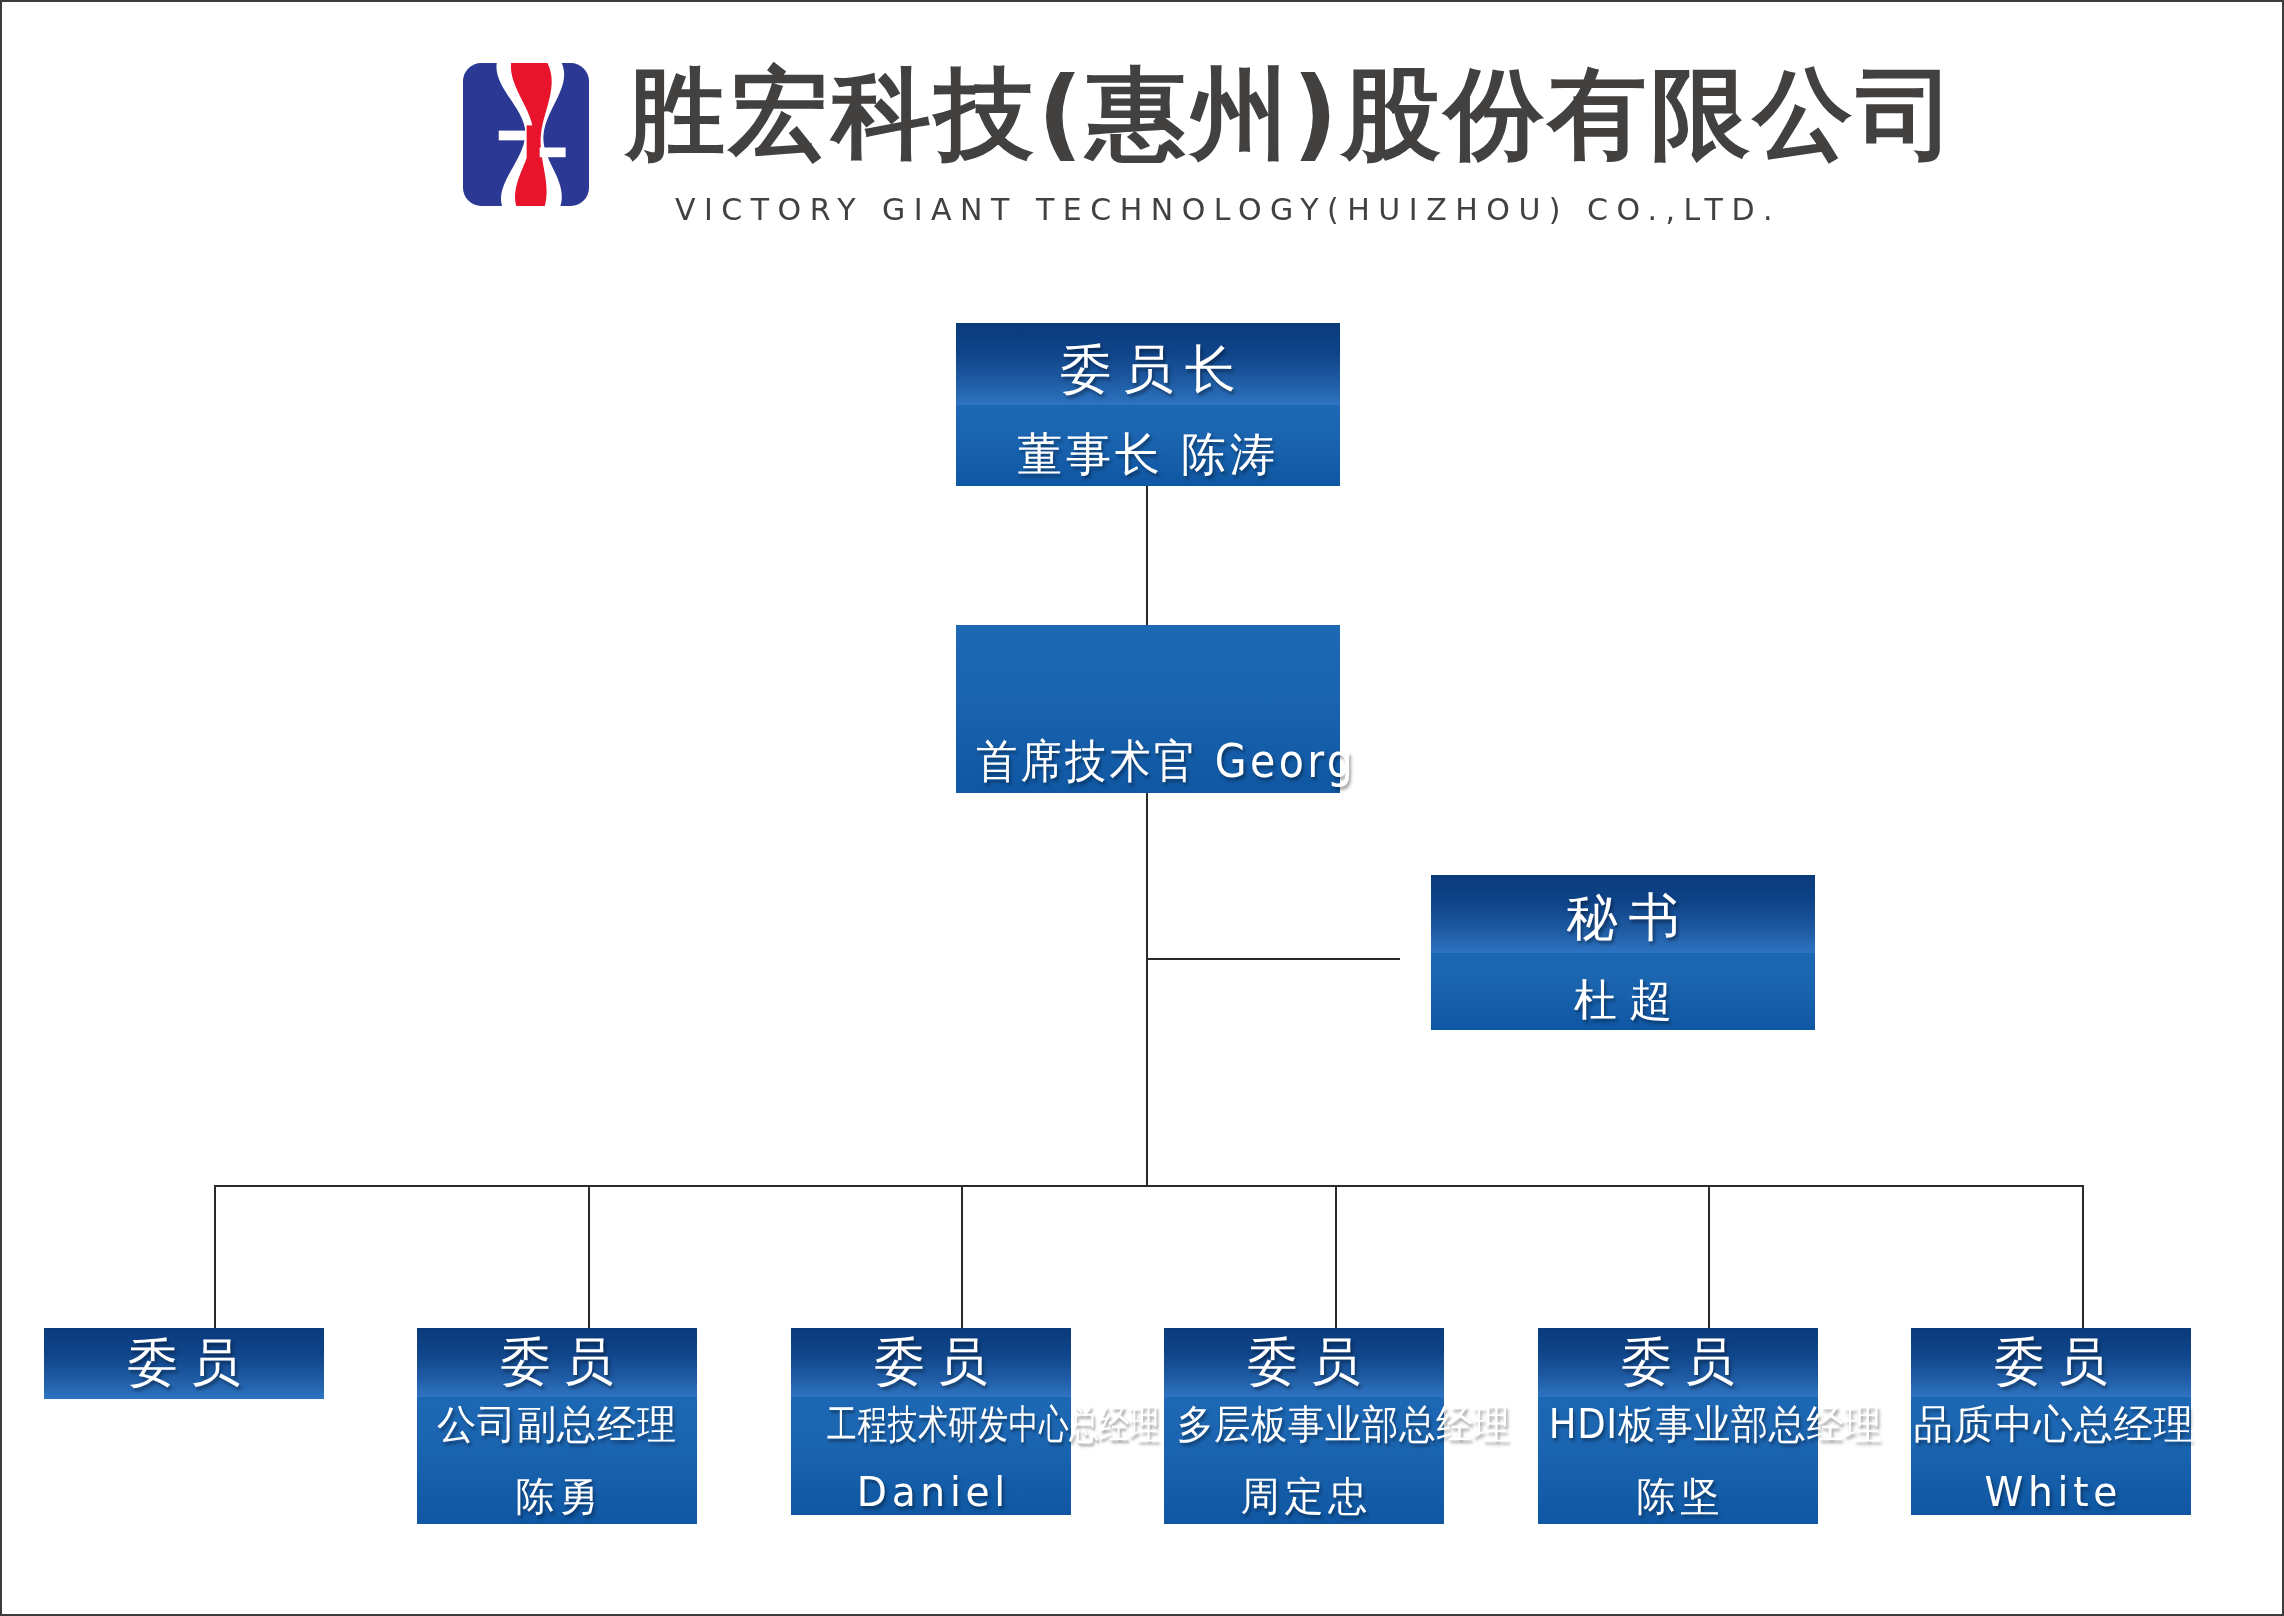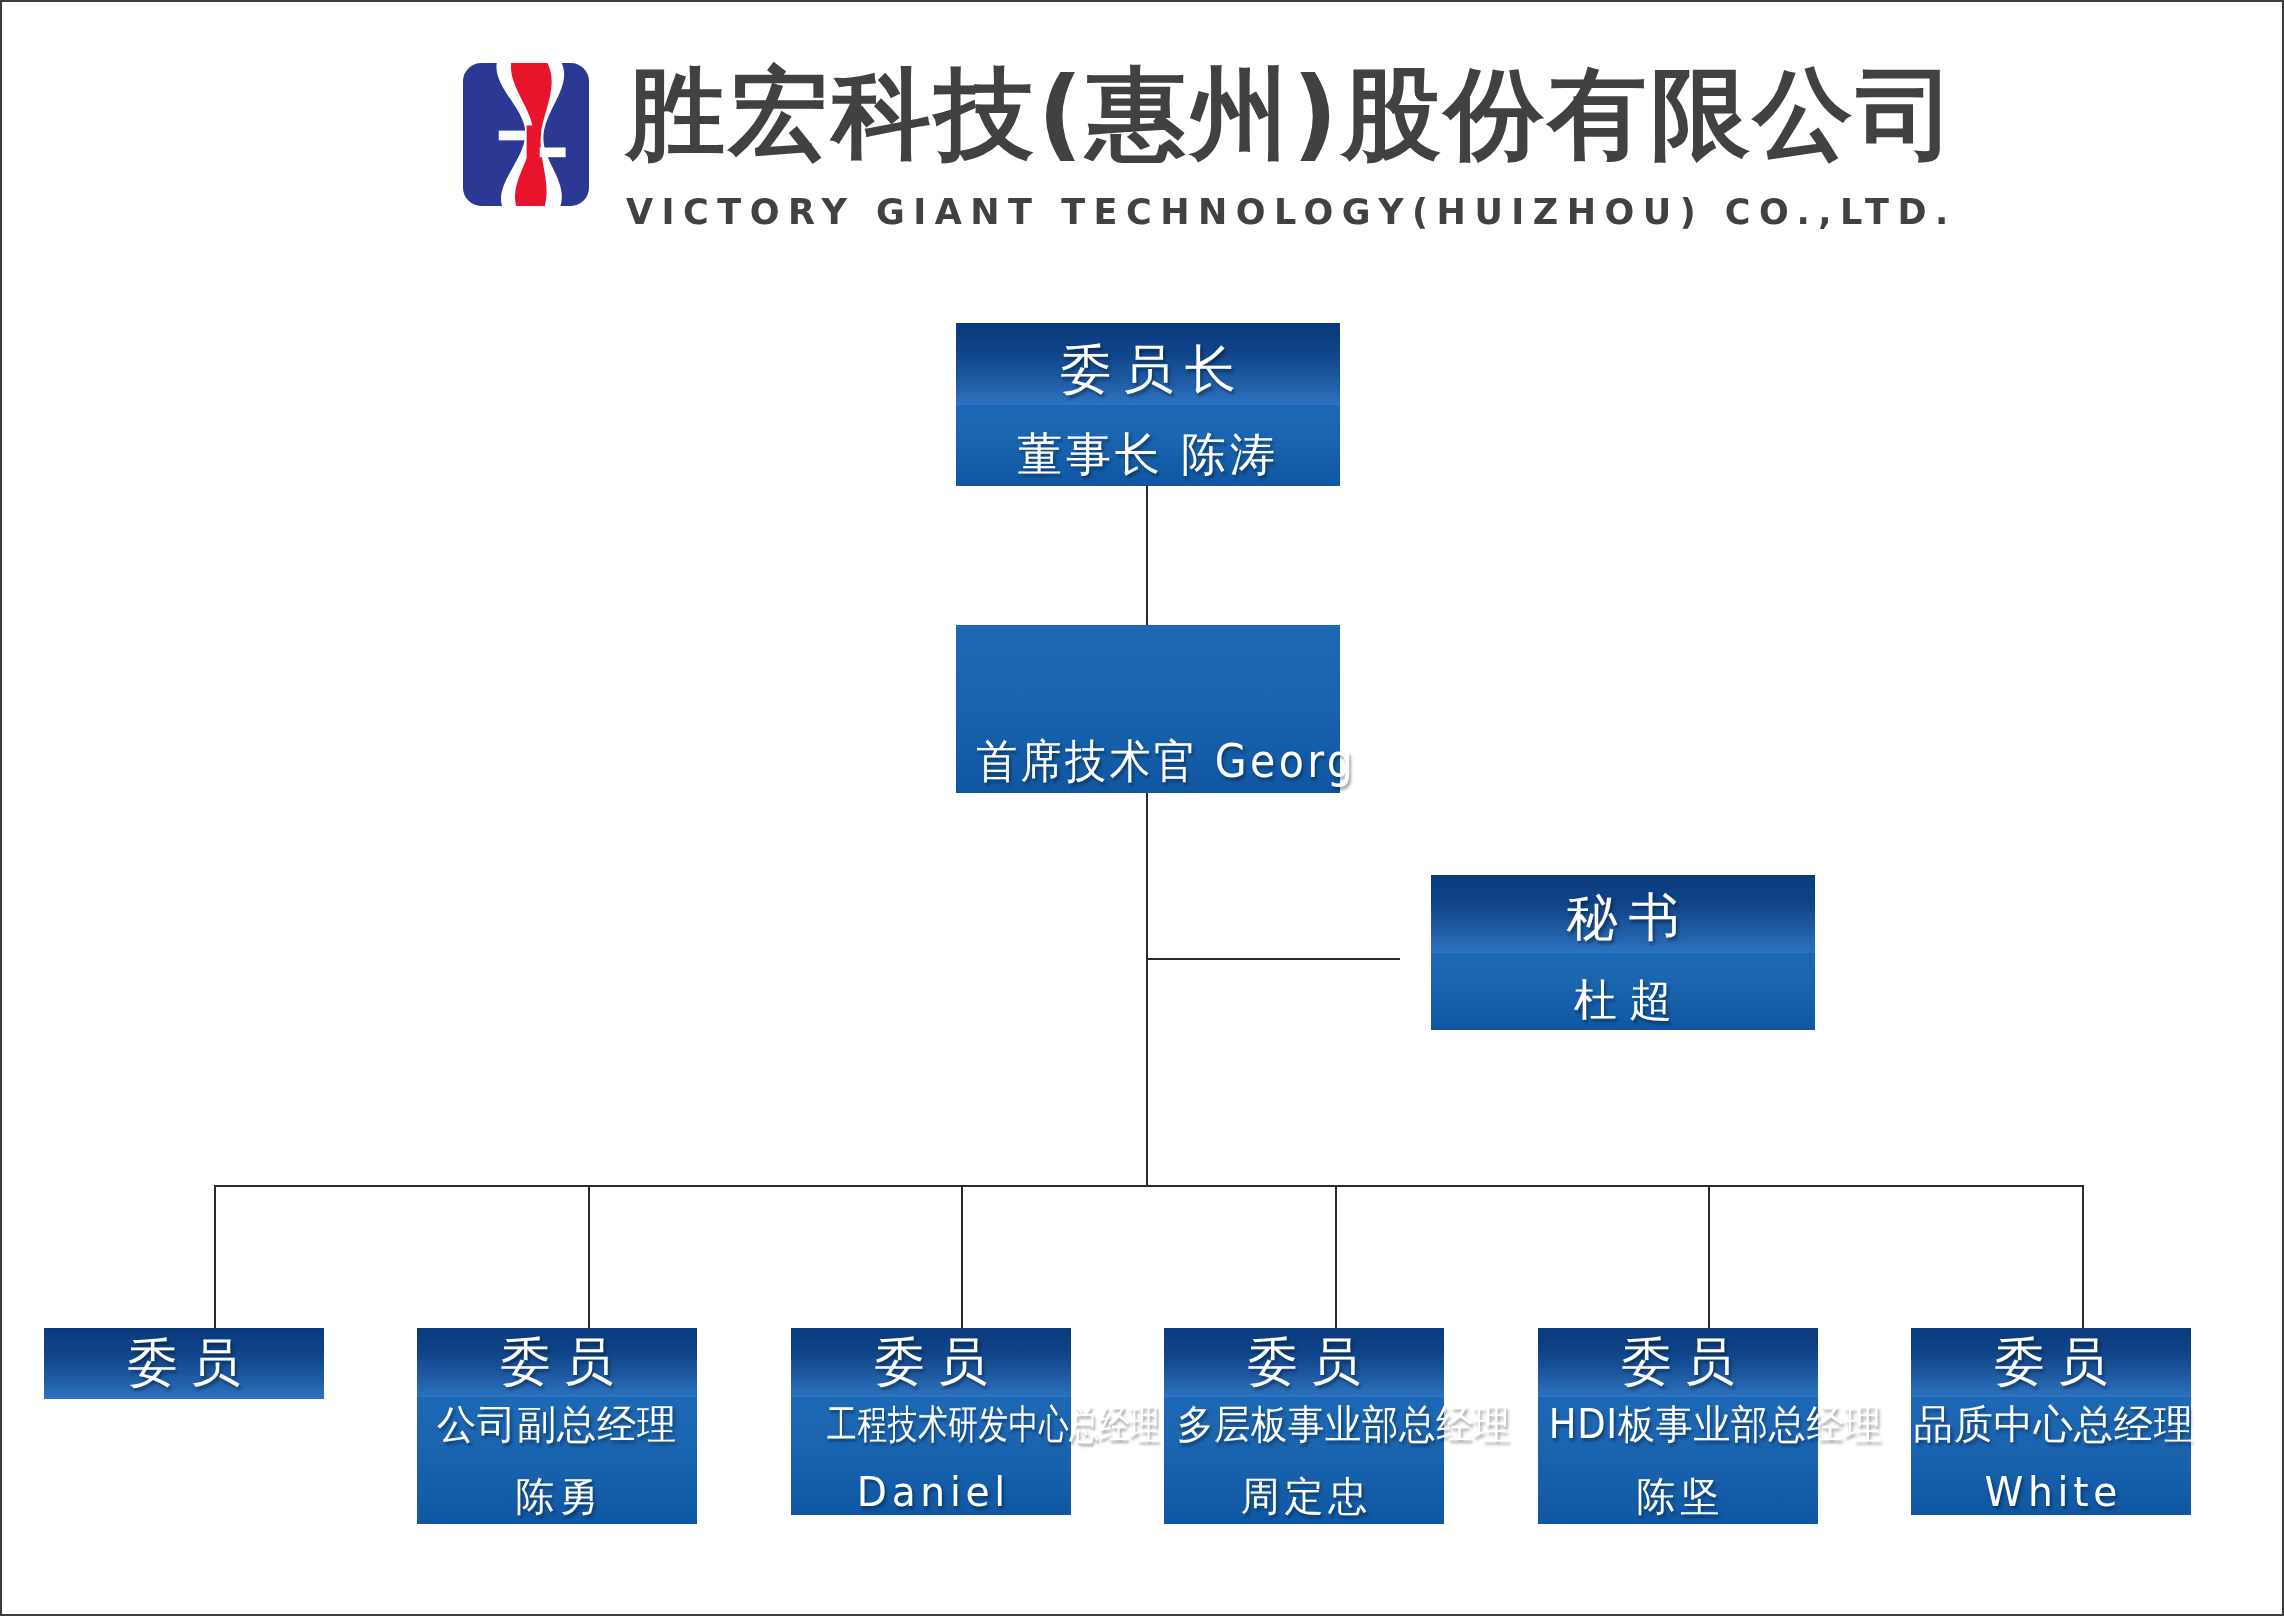--- a/index.html
+++ b/index.html
@@ -14,21 +14,21 @@
   }
 
   
   .logo{position:absolute; left:461px; top:61px; width:126px; height:143px;}
   .header-text{position:absolute; left:624px; top:57px; width:1204px; text-align:center;}
   .title-cn{
     font-size:99px; line-height:1.12; font-weight:bold; color:var(--ink);
     letter-spacing:3.9px; white-space:nowrap;
   }
   .title-en{
-    margin-top:22px; font-size:35px; font-weight:700; color:var(--ink);
+    margin-top:22px; font-size:30px; font-weight:400; color:var(--ink);
     letter-spacing:8.5px; white-space:nowrap;
   }
 
   
   .cline{position:absolute; background:var(--line);}
   .l-v1{left:1144px; top:483px;  width:2px; height:141px;}
   .l-v2{left:1144px; top:791px; width:2px; height:394px;}
   .l-hsec{left:1144px; top:956px; width:254px; height:2px;}
   .l-hmain{left:212px; top:1183px; width:1870px; height:2px;}
   .l-d0{left:212px;}  .l-d1{left:586px;} .l-d2{left:959px;}

